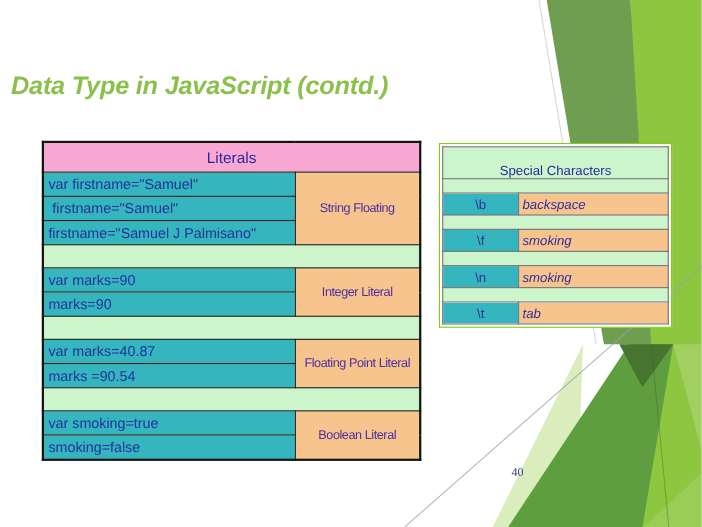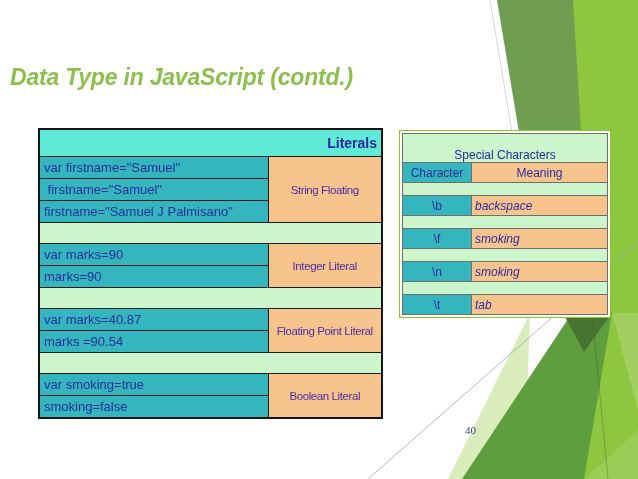--- a/index.html
+++ b/index.html
@@ -18,23 +18,22 @@
   }
 
   
   table{border-collapse:collapse;table-layout:fixed;}
   .lit-table{
     position:absolute;left:38px;top:128px;z-index:2;
     width:345px;border:2px solid #141414;background:#ccf5cc;
   }
   .lit-table td{border:1px solid #1c1c1c;padding:0 4px;overflow:hidden;}
   .tbl-title{
-    background:#5eead4;text-align:right;font-size:14px;color:#28289e;
+    background:#f9a8d4;text-align:center;font-size:14px;color:#28289e;
     height:26px;
-    font-weight:bold;
   }
   .code{
     background:#35b6be;color:#24309c;font-size:13px;
     white-space:pre;height:21px;
   }
   .lit-label{
     background:#f8c48e;color:#4b2fa0;font-size:11.5px;letter-spacing:-0.4px;
     text-align:center;white-space:nowrap;
   }
   .spacer-td{background:#ccf5cc;height:20px;border-left:1px solid #1c1c1c;border-right:1px solid #1c1c1c;}
@@ -145,24 +144,20 @@
   <table class="sc-table">
     <colgroup>
         <col style="width:69px">
         <col>
       </colgroup>
     <tbody>
         <tr>
       <td colspan="2" class="sc-title">Special Characters</td>
     </tr>
     <tr>
-      <td class="sc-colhead sc-char-h">Character</td>
-      <td class="sc-colhead sc-mean-h">Meaning</td>
-    </tr>
-    <tr>
           <td colspan="2" class="sc-spacer"></td>
         </tr>
     <tr>
       <td class="sc-char">\b</td>
       <td class="sc-mean">backspace</td>
     </tr>
     <tr>
           <td colspan="2" class="sc-spacer"></td>
         </tr>
     <tr>

